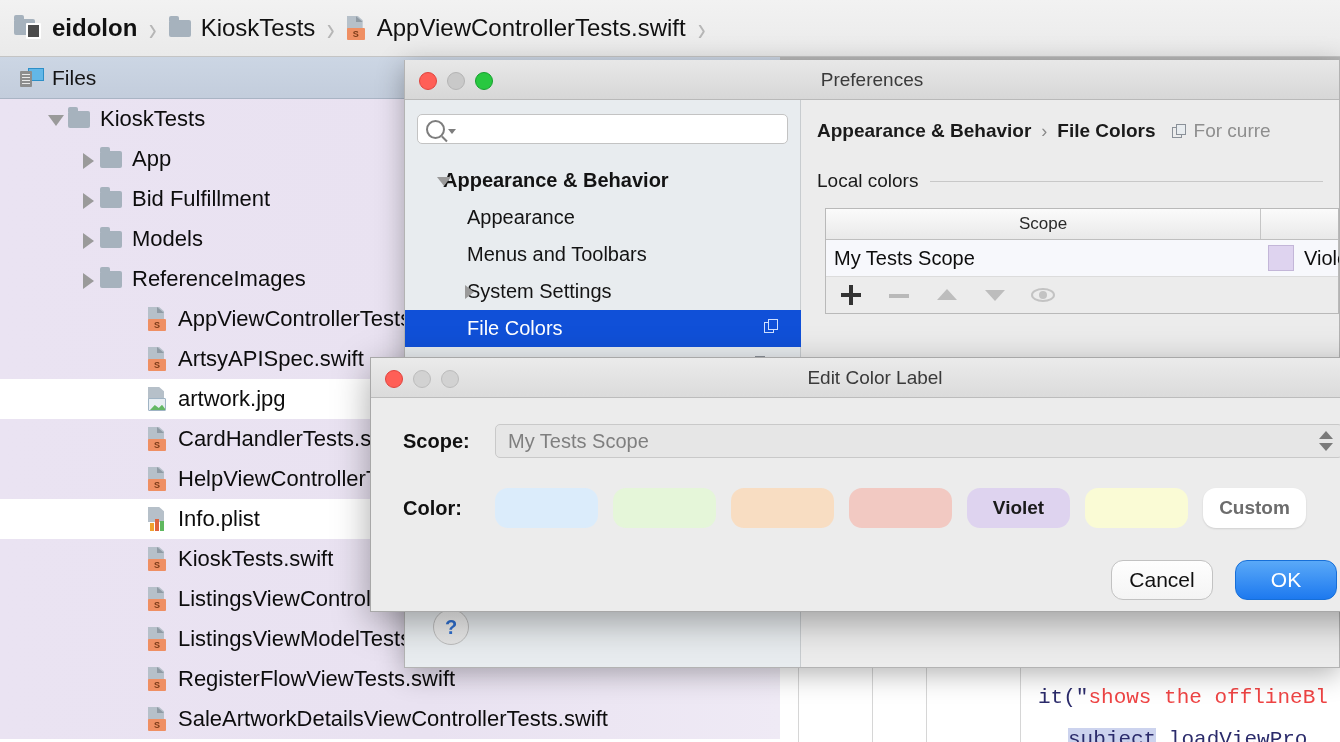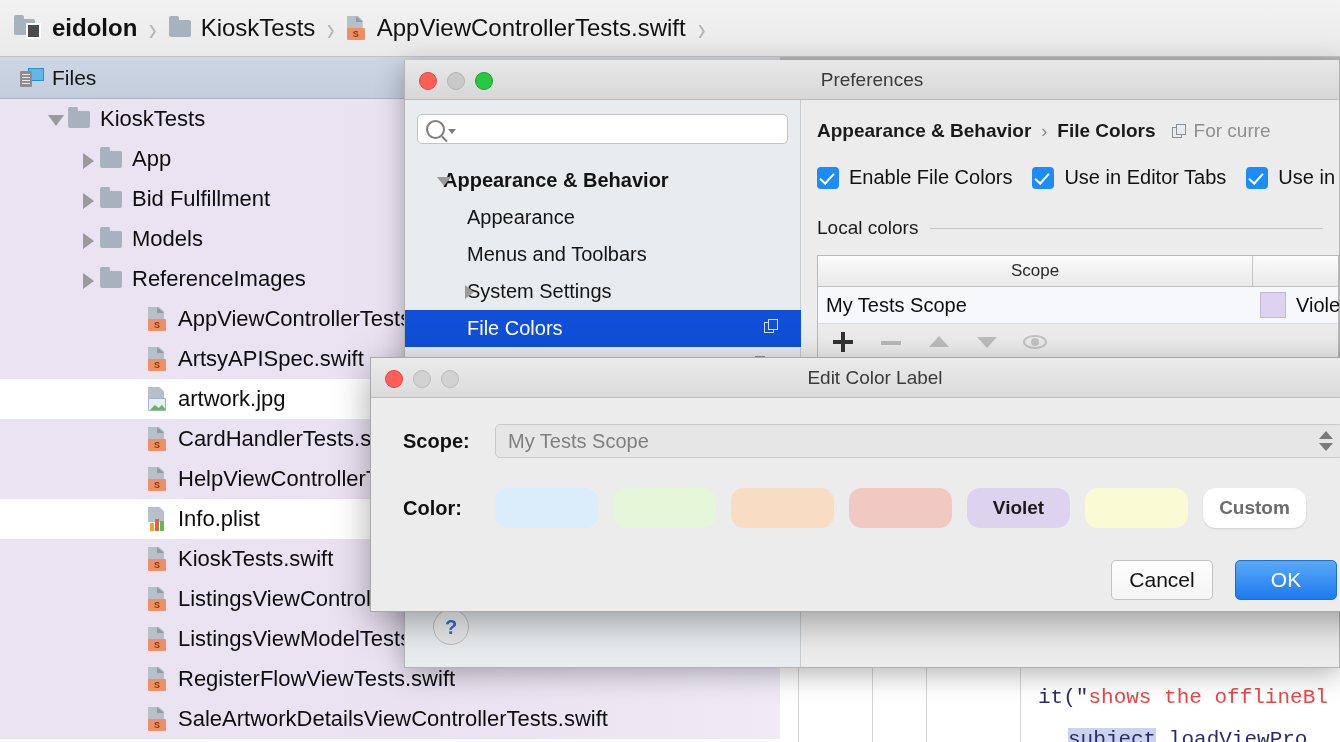--- a/index.html
+++ b/index.html
@@ -160,21 +160,21 @@
   .cb::after{
     content:"";position:absolute;left:6px;top:3px;width:6px;height:12px;
     border:solid #fff;border-width:0 2.6px 2.6px 0;transform:rotate(42deg);
   }
   .cb-label{font-size:20px;color:#101010;margin-right:10px;}
 
   #local-colors-legend{display:flex;align-items:center;gap:12px;margin-top:28px;padding-right:16px;}
   #local-colors-legend .txt{font-size:19px;color:#1a1a1a;}
   #local-colors-legend .line{flex:1;height:1px;background:#c8c8c8;}
 
-  #colors-table{margin-top:16px;border:1px solid #b9b9b9;background:#fff;box-sizing:border-box;}
+  #colors-table{margin-top:16px;border:1px solid #b9b9b9;background:#fff;box-sizing:border-box;margin-left:8px;}
   #ct-head{
     height:30px;display:flex;align-items:stretch;
     background:linear-gradient(to bottom,#fbfbfb 0%,#e9e9e9 100%);
     border-bottom:1px solid #bfbfbf;font-size:17px;color:#2a2a2a;
   }
   #ct-head .c1{flex:0 0 434px;display:flex;align-items:center;justify-content:center;border-right:1px solid #c5c5c5;}
   #ct-head .c2{flex:1;display:flex;align-items:center;justify-content:center;}
   #ct-row{height:36px;display:flex;align-items:center;background:#f7f8fc;font-size:20px;color:#0d0d0d;border-bottom:1px solid #dcdcdc;}
   #ct-row .c1{flex:0 0 434px;padding-left:8px;box-sizing:border-box;}
   #ct-row .c2{flex:1;display:flex;align-items:center;gap:10px;padding-left:8px;box-sizing:border-box;}
@@ -222,21 +222,21 @@
 
   #color-row{display:flex;align-items:center;margin-top:30px;}
   #swatches{display:flex;gap:15px;align-items:center;}
   .swatch{
     width:103px;height:40px;border-radius:13px;display:flex;align-items:center;justify-content:center;
     font-size:19px;font-weight:bold;color:#1a1a1a;
   }
   .swatch.custom{background:#fff;color:#6c6c6c;box-shadow:0 1px 2px rgba(0,0,0,.12);}
 
   #dlg-buttons{display:flex;justify-content:flex-end;gap:22px;margin-top:32px;padding-right:6px;}
-  .btn{height:40px;min-width:102px;border-radius:5px;display:flex;align-items:center;justify-content:center;font-size:21px;box-sizing:border-box;}
+  .btn{height:40px;min-width:102px;border-radius:12px;display:flex;align-items:center;justify-content:center;font-size:21px;box-sizing:border-box;}
   .btn-cancel{background:linear-gradient(to bottom,#fefefe,#f4f4f4);border:1px solid #c2c2c2;color:#111;}
   .btn-ok{background:linear-gradient(to bottom,#5aa9f8,#1d79ef);border:1px solid #176fd8;color:#fff;}
 
   
   #editor{position:absolute;left:780px;top:668px;width:560px;height:74px;background:#fff;overflow:hidden;}
   .gutter-line{position:absolute;top:0;bottom:0;width:1px;background:#d6d6d6;}
   .code-line{position:absolute;left:0;font-family:"Liberation Mono",monospace;font-size:21px;white-space:pre;}
   .c-plain{color:#2b2b6b;}
   .c-str{color:#ef4444;font-weight:normal;}
   .hl{background:#ccd3ee;}
@@ -481,28 +481,20 @@
         <span class="b">File Colors</span>
         <span class="forcur">
           <span class="copy-badge" style="position:relative;right:auto;top:auto;display:inline-block;">
               <span class="b1"></span>
               <span class="b2"></span>
             </span>
           <span>For curre</span>
         </span>
       </div>
 
-      <div id="checkbox-row">
-          <span class="cb"></span>
-          <span class="cb-label">Enable File Colors</span>
-          <span class="cb"></span>
-          <span class="cb-label">Use in Editor Tabs</span>
-          <span class="cb"></span>
-          <span class="cb-label">Use in</span>
-        </div>
 
       <div id="local-colors-legend">
         <span class="txt">Local colors</span>
         <span class="line"></span>
       </div>
 
       <div id="colors-table">
         <div id="ct-head">
           <div class="c1">Scope</div>
           <div class="c2"></div>

